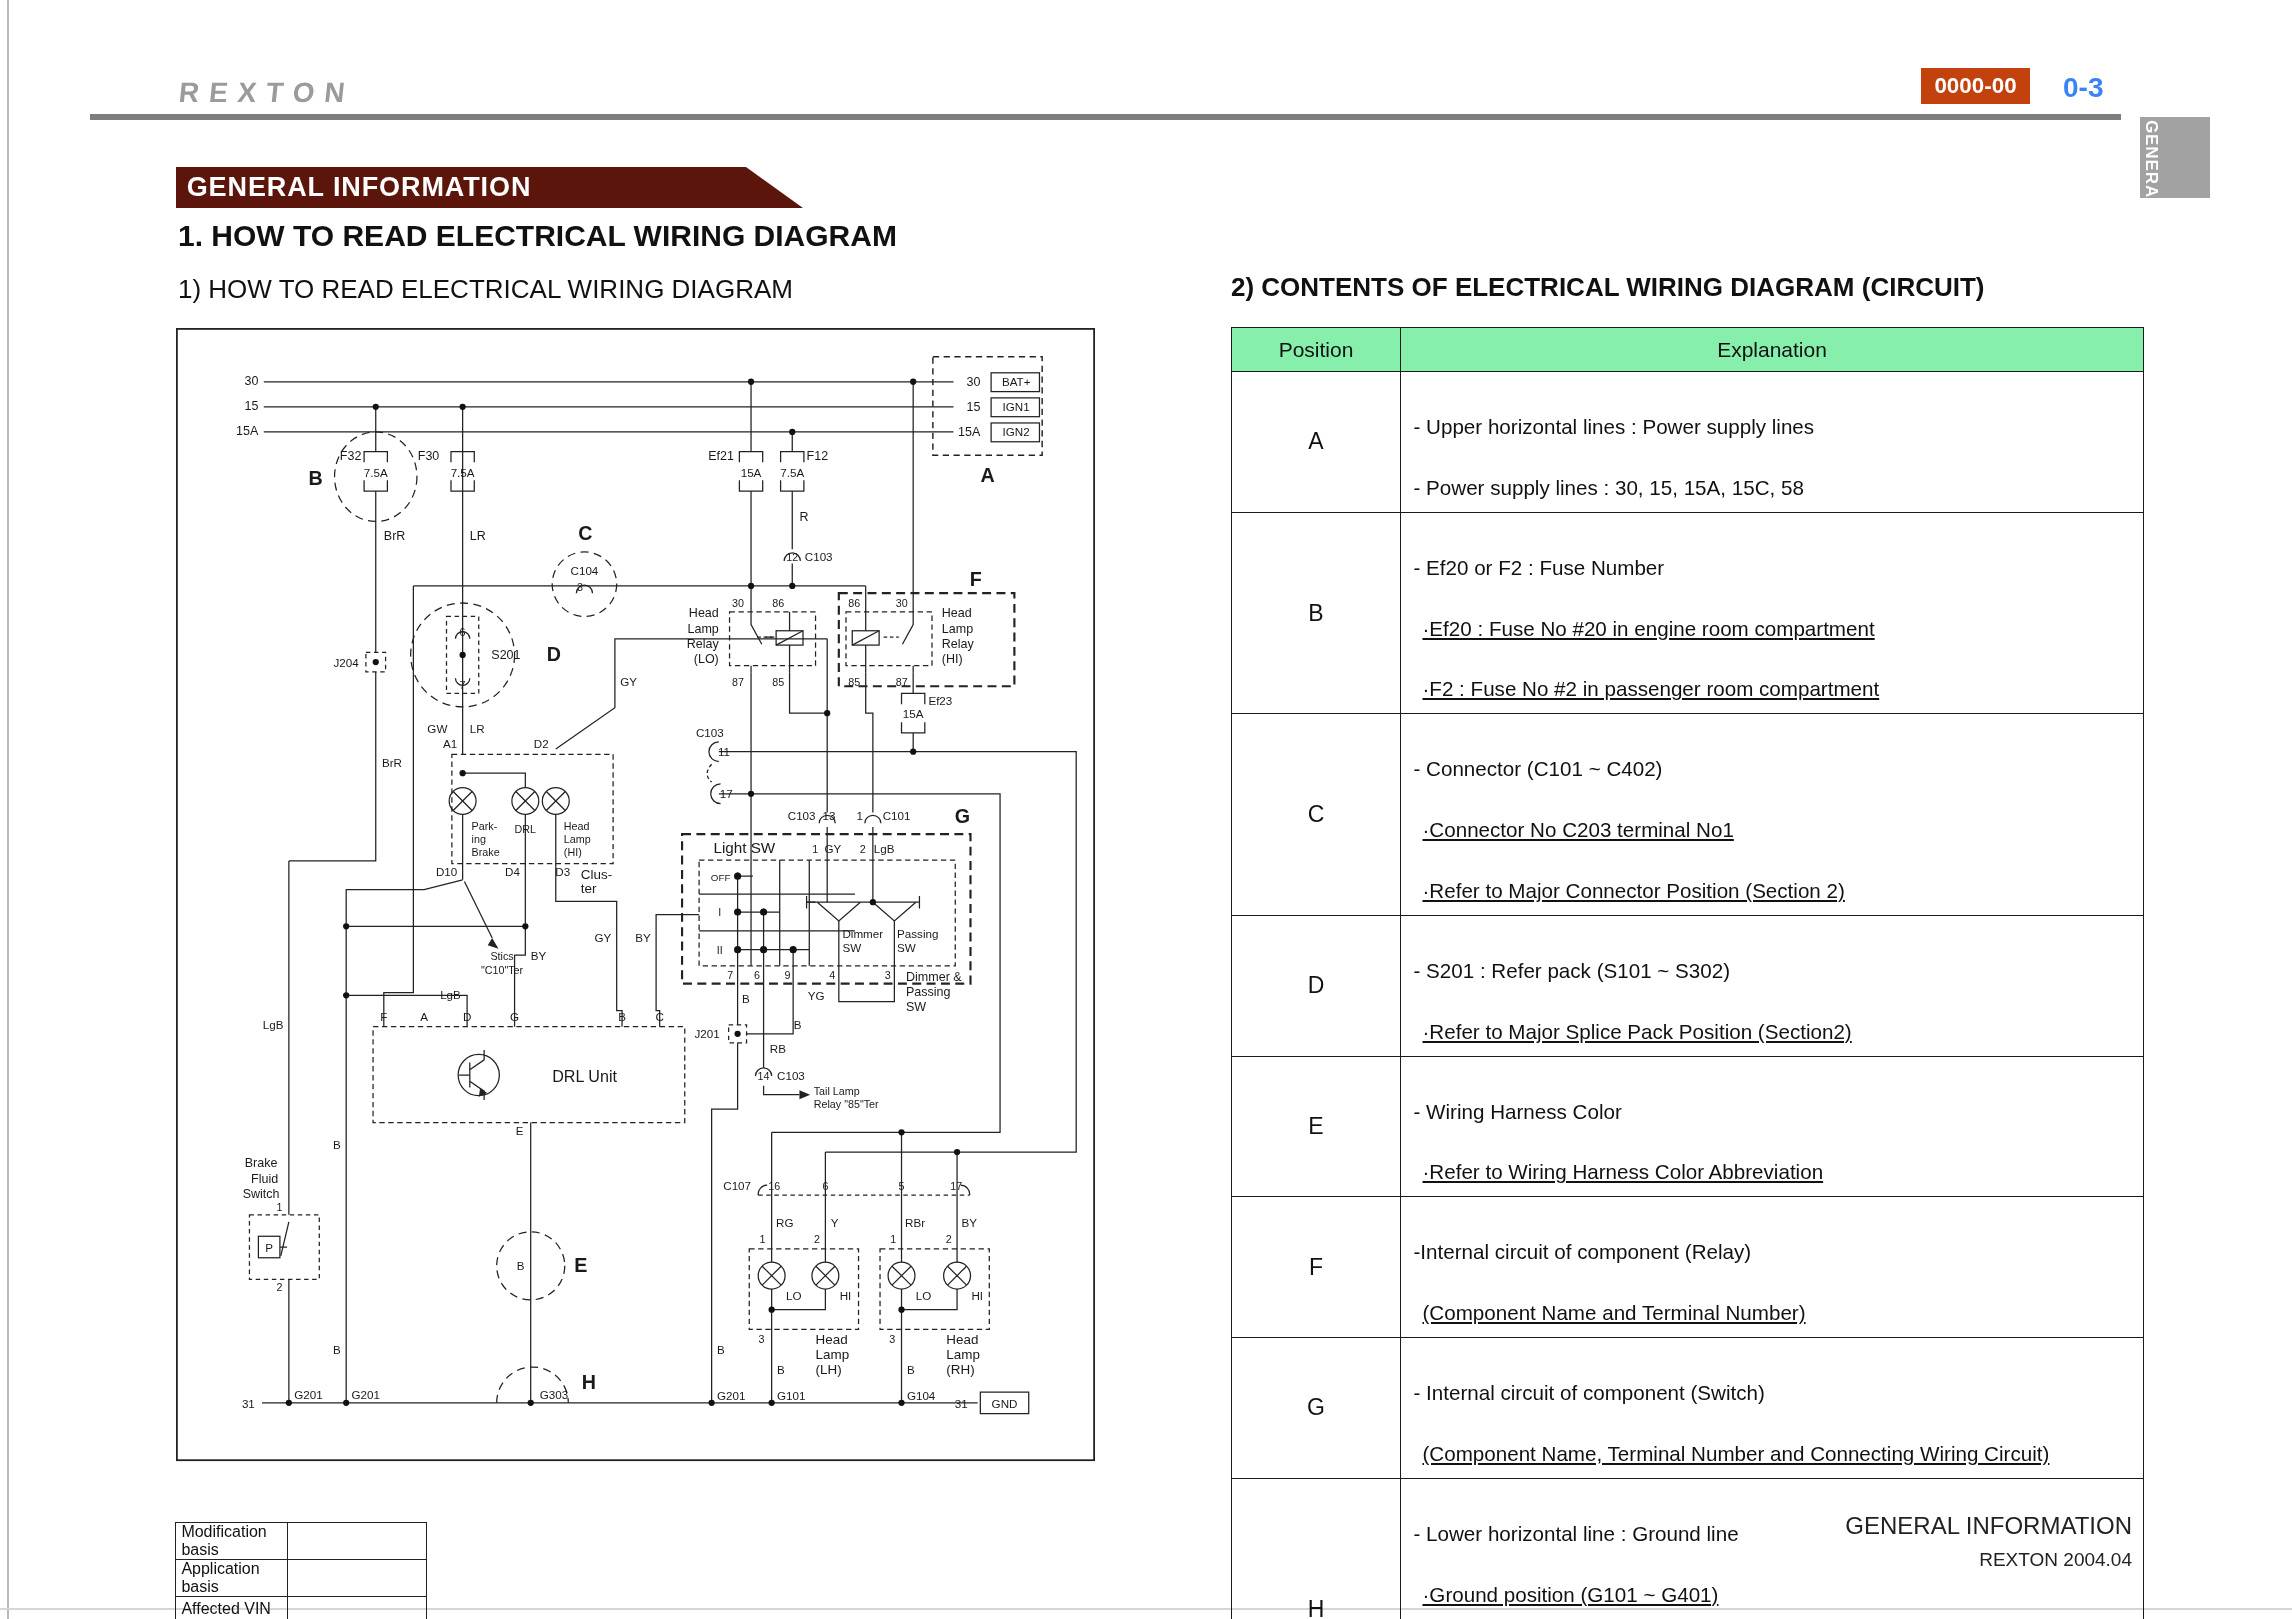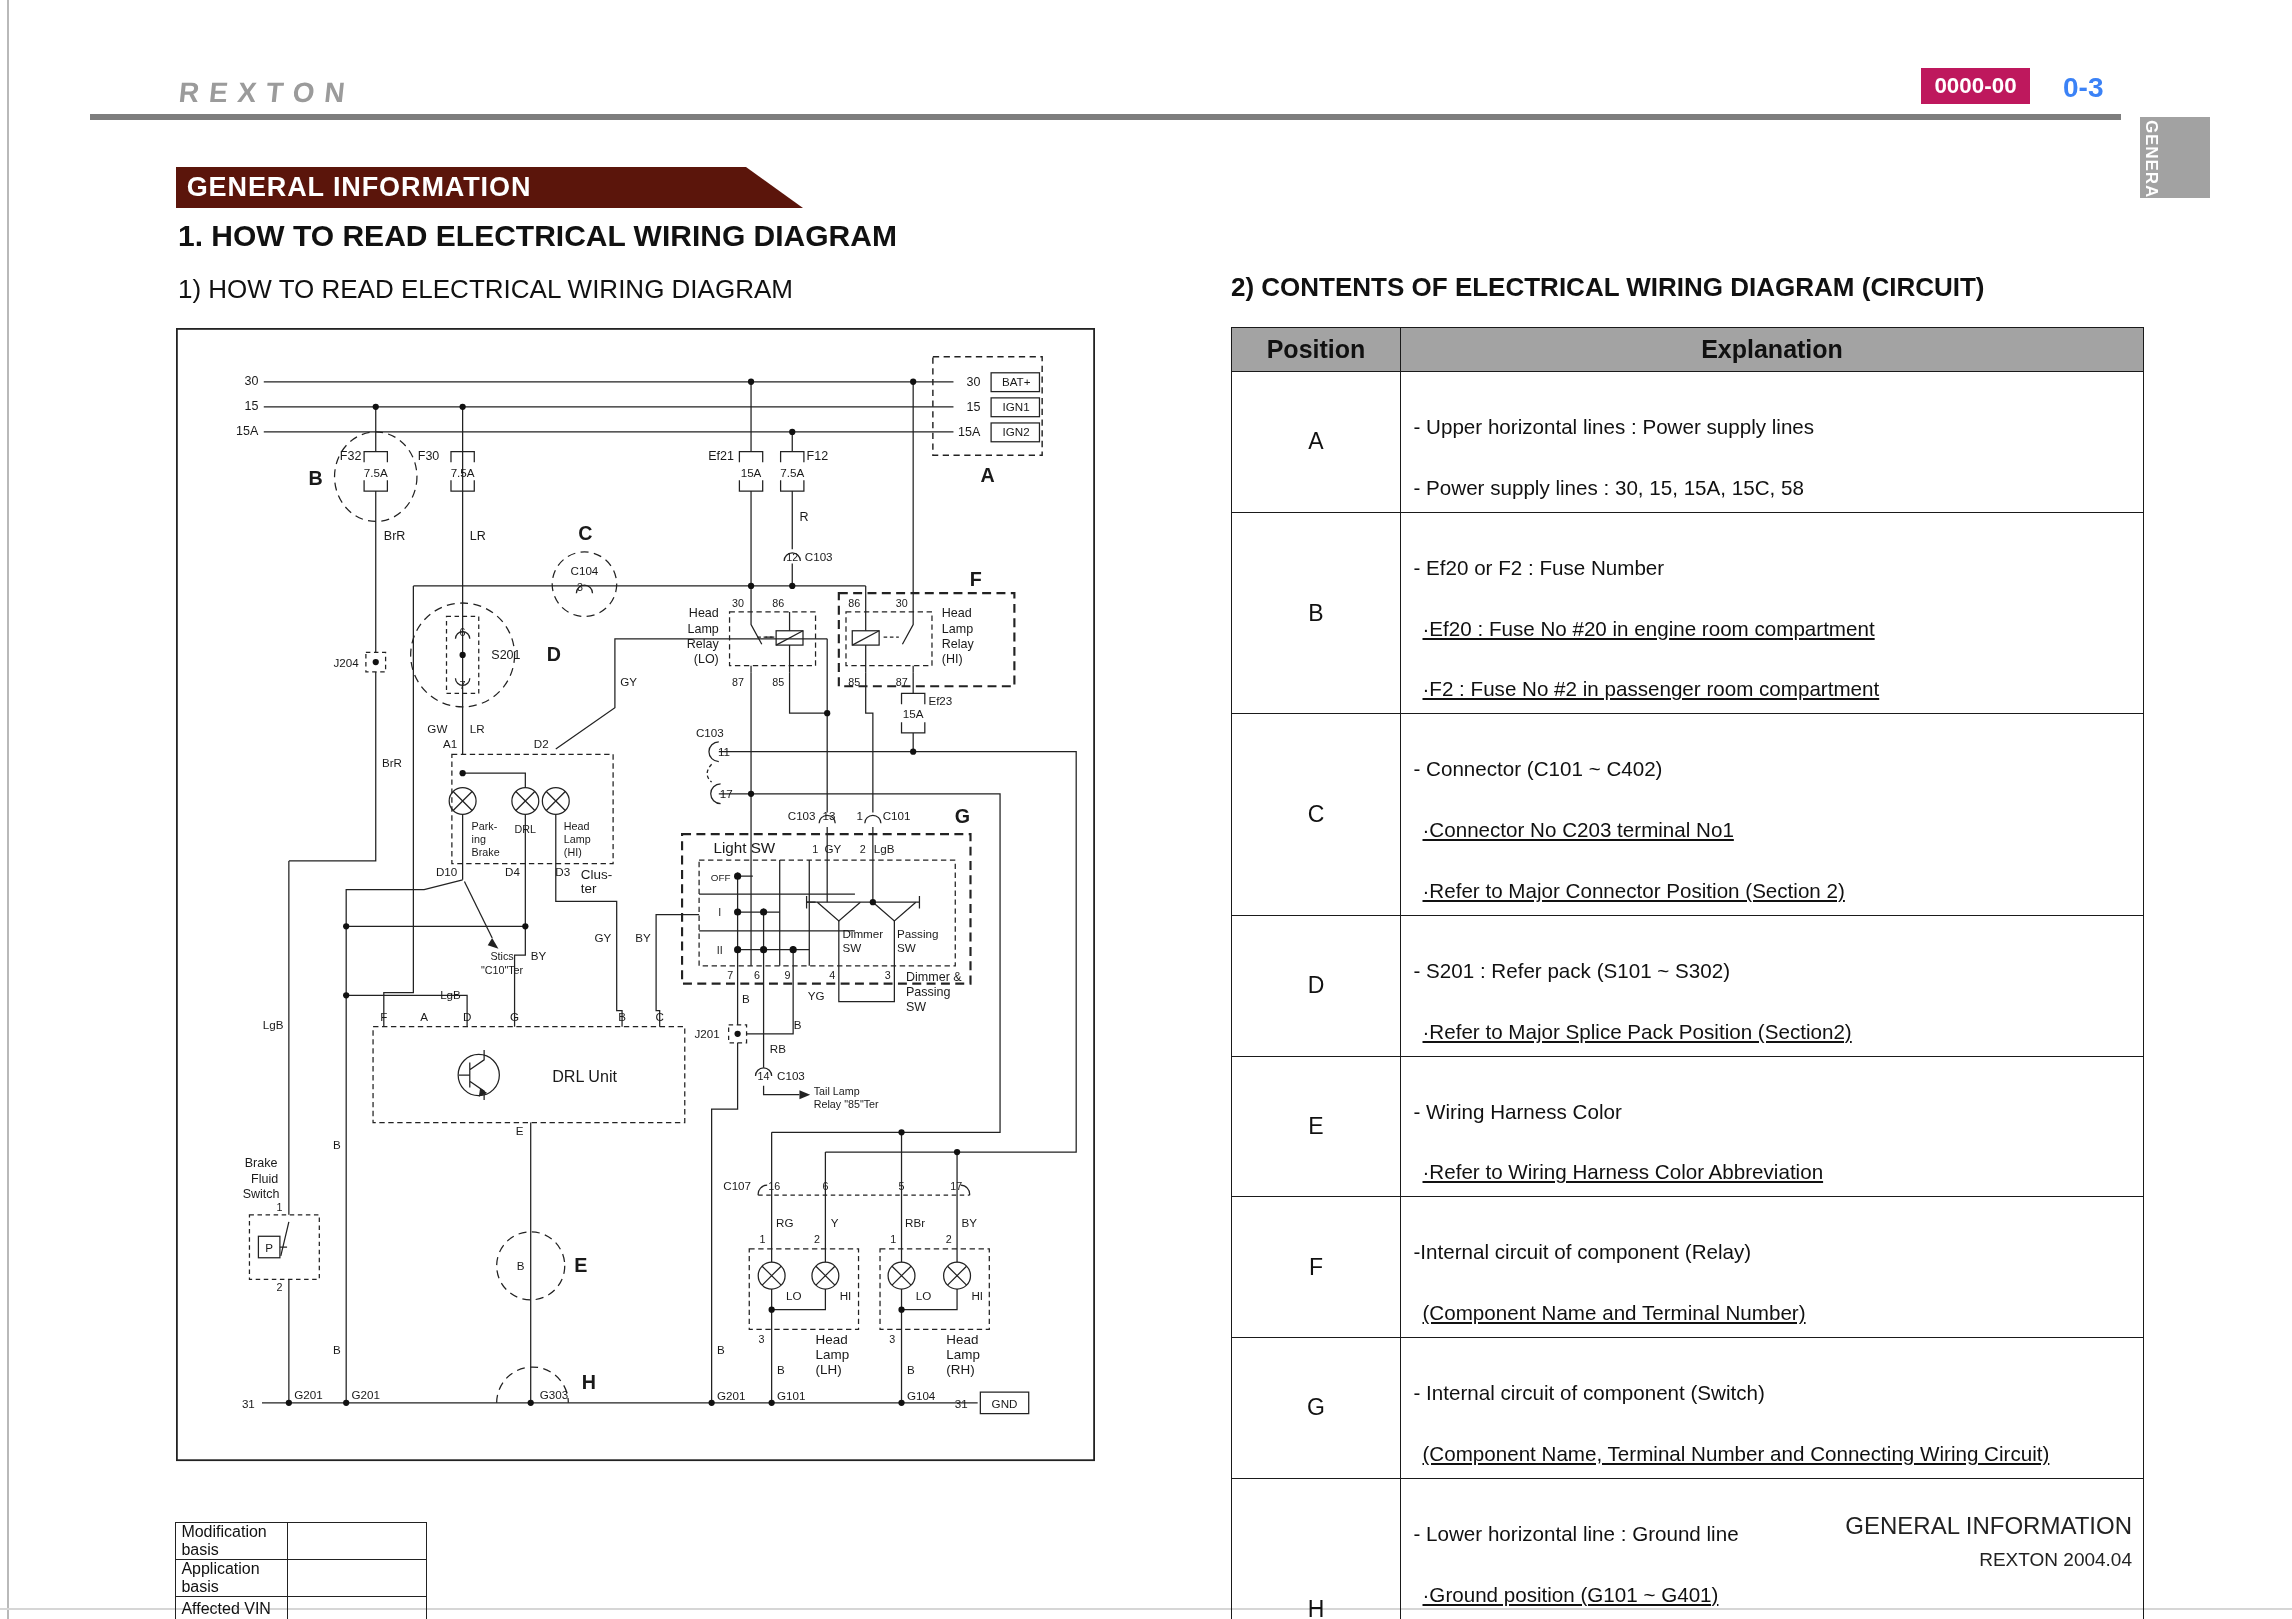--- a/index.html
+++ b/index.html
@@ -7,40 +7,40 @@
     width:2293px;height:1619px;position:relative;background:#ffffff;
     font-family:"Liberation Sans",sans-serif;color:#111;overflow:hidden;
   }
   .page-edge-left{position:absolute;left:7.2px;top:0;width:1.8px;height:1619px;background:#b9b9b9;}
   .page-edge-bottom{position:absolute;left:0;top:1608px;width:2293px;height:1.8px;background:#d6d6d6;}
 
   
   .logo{position:absolute;left:179px;top:77px;font-size:28px;font-weight:bold;color:#9b9b9b;
         letter-spacing:9.9px;transform:skewX(-6deg);}
   .header-rule{position:absolute;left:90px;top:114px;width:2031px;height:6.3px;background:#7e7e7e;}
-  .code-badge{position:absolute;left:1921px;top:68px;width:109px;height:36px;background:#be185d;
+  .code-badge{position:absolute;left:1921px;top:68px;width:109px;height:36px;background:#c2410c;
         color:#fff;font-size:22.4px;font-weight:bold;display:flex;align-items:center;justify-content:center;}
   .page-num{position:absolute;left:2063px;top:72px;font-size:28px;font-weight:bold;color:#3b82f6;}
   .side-tab{position:absolute;left:2140px;top:117px;width:70px;height:81px;background:#a2a2a2;
         color:#fff;font-size:17px;font-weight:bold;letter-spacing:0.9px;
         writing-mode:vertical-lr;text-orientation:sideways;padding:2.7px 1.8px;box-sizing:border-box;line-height:1.05;}
 
   
   .banner{position:absolute;left:176px;top:167px;width:627px;height:41px;background:#5b150b;
         clip-path:polygon(0 0,570px 0,100% 100%,0 100%);
         color:#fff;font-size:27px;font-weight:bold;letter-spacing:0.9px;display:flex;align-items:center;padding-left:10.7px;box-sizing:border-box;}
   .h1{position:absolute;left:178px;top:219px;font-size:30px;font-weight:bold;}
   .h2-left{position:absolute;left:178px;top:274px;font-size:26px;font-weight:normal;}
   .h2-right{position:absolute;left:1231px;top:272px;font-size:26px;font-weight:bold;}
 
   
   .table-wrap{position:absolute;left:1231px;top:327px;}
   table.exp{border-collapse:collapse;width:913px;table-layout:fixed;}
   table.exp th,table.exp td{border:1.8px solid #1a1a1a;}
-  table.exp th{background:#a3a3a3;font-size:25px;font-weight:bold;height:41px;}
+  table.exp th{background:#86efac;font-size:21px;font-weight:normal;height:41px;}
   th.col-pos{width:166px;}
   td.pos{font-size:23px;text-align:center;vertical-align:middle;}
   td.exp-cell{font-size:20.6px;vertical-align:middle;padding:9px 12.5px;line-height:1.45;}
   td.exp-cell .ln{white-space:pre-wrap;margin-top:31px;}
   td.exp-cell .ln.sub{padding-left:9px;text-decoration:underline;}
 
   
   .diagram{position:absolute;left:176px;top:328px;}
   .diagram svg text{font-family:"Liberation Sans",sans-serif;fill:#1a1a1a;}
 

